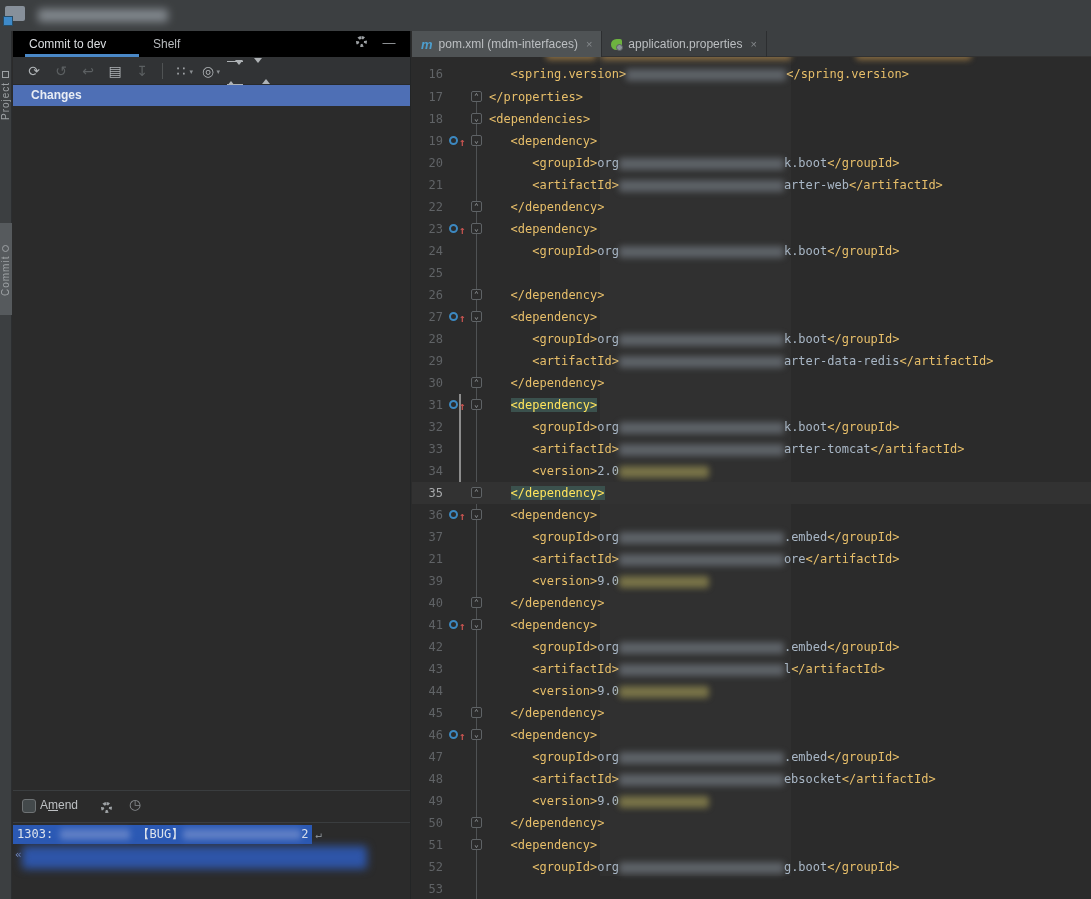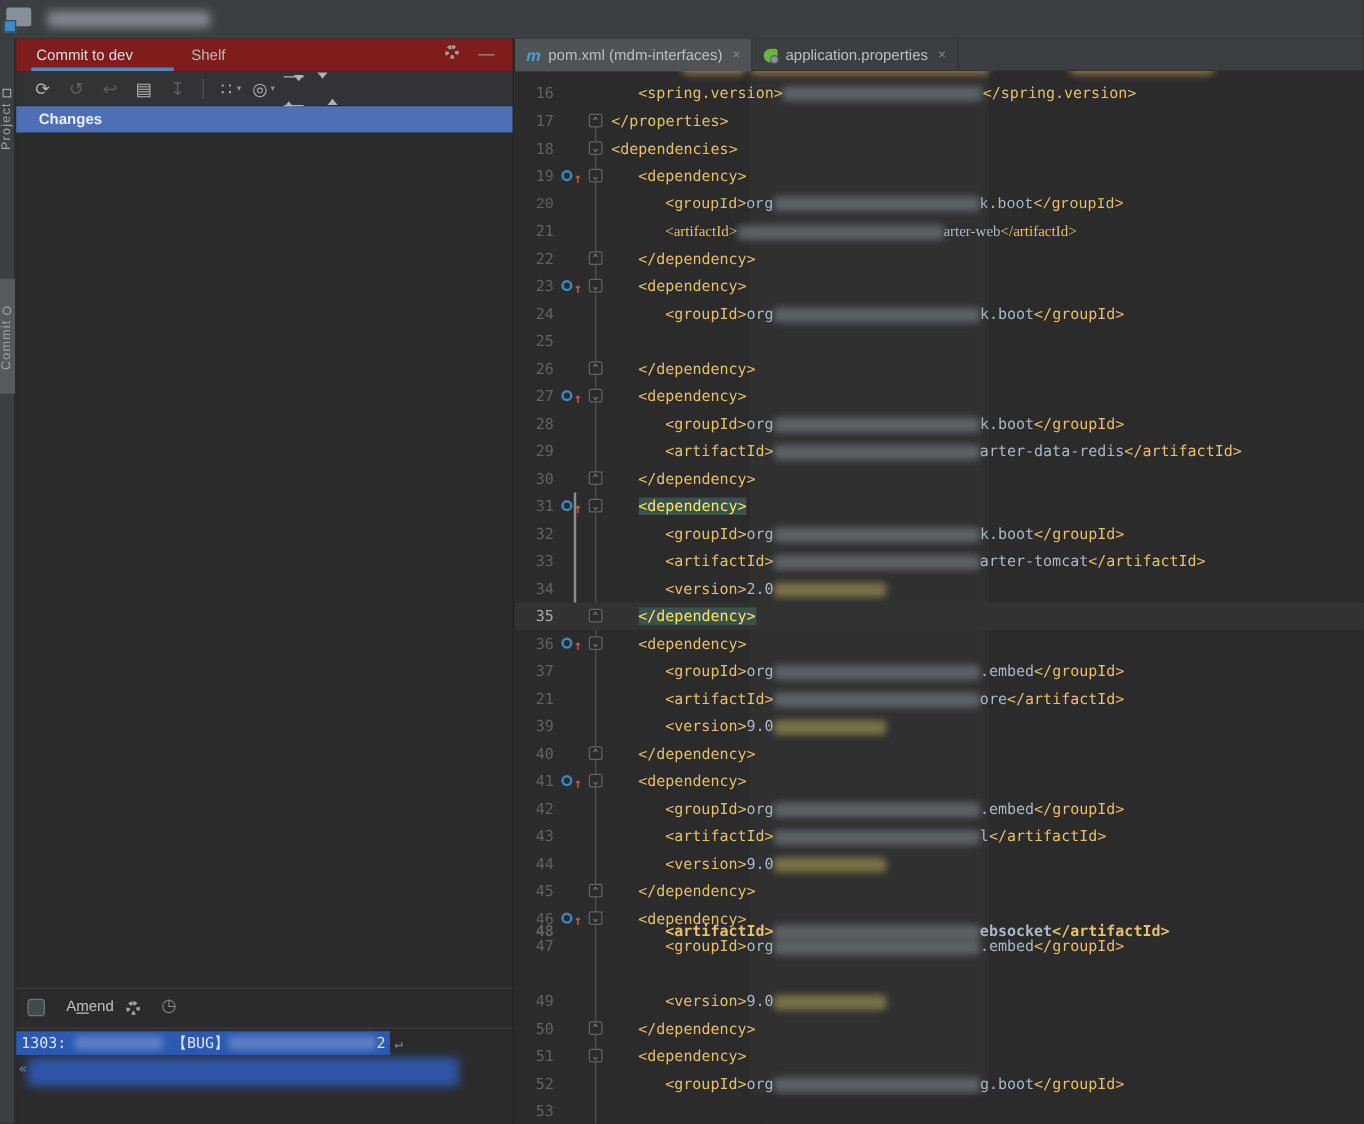--- a/index.html
+++ b/index.html
@@ -17,39 +17,39 @@
 
   
   .stripe { position:absolute; left:0; top:31px; width:12px; height:868px; background:#3c3f41; border-right:1px solid #2c2e30; }
   .vbtn { position:absolute; left:0; width:12px; writing-mode:vertical-rl; transform:rotate(180deg);
           font-size:10px; color:#9da1a4; letter-spacing:1px; text-align:center; }
   .vbtn.active { background:#565a5d; }
   .vbtn .mini { display:inline-block; width:7px; height:7px; border:1px solid #9da1a4; margin:3px 0; }
 
   
   .commit-panel { position:absolute; left:13px; top:31px; width:398px; height:868px; background:#2b2b2b; border-right:1px solid #232526; }
-  .cp-header { position:absolute; left:0; top:0; right:0; height:26px; background:#7f1d1d; }
+  .cp-header { position:absolute; left:0; top:0; right:0; height:26px; background:#000000; }
   .cp-tab { position:absolute; top:0; height:26px; line-height:26px; font-size:12px; color:#b7babd; }
   .cp-tab.sel { color:#dadde0; }
   .cp-tab-underline { position:absolute; left:12px; bottom:0; width:114px; height:3px; background:#4a88c7; }
   .cp-gear, .cp-min { position:absolute; top:4px; font-size:13px; color:#9da1a4; width:18px; text-align:center; }
   .gearshape { display:inline-block; width:11px; height:11px; border:3px dotted #9da1a4; border-radius:50%; }
   .cp-toolbar { position:absolute; left:0; top:26px; right:0; height:28px; background:#313335; border-bottom:1px solid #282a2b; }
   .tbi { position:absolute; top:4px; width:22px; height:20px; text-align:center; line-height:20px; font-size:14px; }
   .tbi.on { color:#afb3b6; } .tbi.off { color:#5c6062; }
   .tbi .dd { position:absolute; right:-1px; bottom:-1px; font-size:7px; color:#8b8f92; }
   .tb-sep { position:absolute; top:6px; width:1px; height:16px; background:#505354; }
   .tri { width:0; height:0; border-left:4px solid transparent; border-right:4px solid transparent; margin:1px auto; }
   .tri.up { border-bottom:5px solid #afb3b6; } .tri.dn { border-top:5px solid #afb3b6; }
   .pairbar { display:inline-block; padding:1px 0; border-top:1px solid #afb3b6; border-bottom:1px solid #afb3b6; }
   .changes-row { position:absolute; left:0; top:54px; right:0; height:21px; background:#4e6fb5; color:#e9edf4;
                  font-size:12px; font-weight:bold; line-height:21px; padding-left:18px; }
   .amend-row { position:absolute; left:0; top:759px; right:0; height:30px; border-top:1px solid #3a3d3f; }
   .chk { position:absolute; left:9px; top:8px; width:14px; height:14px; border:1px solid #6f7375; border-radius:3px; background:#43494b; }
-  .amend-lbl { position:absolute; left:40px; top:7px; font-size:12px; color:#bdc0c3; }
+  .amend-lbl { position:absolute; left:27px; top:7px; font-size:12px; color:#bdc0c3; }
   .amend-lbl u { text-decoration:underline; }
   .am-gear { position:absolute; left:88px; top:8px; } 
   .am-clock { position:absolute; left:116px; top:5px; color:#85898c; font-size:14px; }
   .cp-message { position:absolute; left:0; top:791px; right:0; bottom:0; background:#2b2b2b; border-top:1px solid #3a3d3f;
                 font-family:"DejaVu Sans Mono", monospace; font-size:12px; }
   .msg-l1 { position:absolute; left:0; top:2px; height:19px; line-height:19px; white-space:pre; }
   .msg-sel { background:#2b59b4; color:#dde3ec; padding:0 3px 0 4px; display:inline-block; height:19px; }
   .msg-blob { display:inline-block; height:11px; border-radius:2px; background:#7b93cf; opacity:.65; filter:blur(3px); vertical-align:middle; }
   .wrap-glyph { color:#8a8f94; font-size:11px; padding-left:4px; }
   .msg-l2 { position:absolute; left:0; top:23px; height:24px; }
@@ -158,22 +158,22 @@
     </div>
     <div class="ebody" id="ebody">
       <div class="fold-guide"></div>
       <div class="active-fold" id="active-fold" style="top: 337px; height: 110px;"></div>
       <div class="blur-band"></div>
     <div class="crow" style="top: -15px;"><span class="lnum">15</span><span class="ltxt" style="margin-left: 77px;"><span class="red red-g" style="width: 50px; margin-left: 57px;"></span><span class="red red-g" style="width: 190px; margin-left: 5px;"></span><span class="red red-g" style="width: 115px; margin-left: 65px;"></span></span></div>
         <div class="crow" style="top: 6px;"><span class="lnum">16</span><span class="ltxt" style="margin-left: 98.6px;"><span class="tag">&lt;spring.version&gt;</span><span class="red red-t" style="width: 160px;"></span><span class="tag">&lt;/spring.version&gt;</span></span></div>
         <div class="crow" style="top: 29px;"><span class="lnum">17</span><span class="fold">⌃</span><span class="ltxt" style="margin-left: 77px;"><span class="tag">&lt;/properties&gt;</span></span></div>
         <div class="crow" style="top: 51px;"><span class="lnum">18</span><span class="fold">⌄</span><span class="ltxt" style="margin-left: 77px;"><span class="tag">&lt;dependencies&gt;</span></span></div>
         <div class="crow" style="top: 73px;"><span class="lnum">19</span><span class="gicon"><i class="ring"></i><i class="rarrow">↑</i></span><span class="fold">⌄</span><span class="ltxt" style="margin-left: 98.6px;"><span class="tag">&lt;dependency&gt;</span></span></div>
-        <div class="crow" style="top: 95px; font-family: Liberation Mono, monospace;"><span class="lnum">20</span><span class="ltxt" style="margin-left: 120.2px;"><span class="tag">&lt;groupId&gt;</span><span class="txt">org</span><span class="red red-t" style="width: 165px;"></span><span class="txt">k.boot</span><span class="tag">&lt;/groupId&gt;</span></span></div>
-        <div class="crow" style="top: 117px;"><span class="lnum">21</span><span class="ltxt" style="margin-left: 120.2px; font-family: Liberation Serif, serif;"><span class="tag">&lt;artifactId&gt;</span><span class="red red-t" style="width: 165px;"></span><span class="txt">arter-web</span><span class="tag">&lt;/artifactId&gt;</span></span></div>
+        <div class="crow" style="top: 95px;"><span class="lnum">20</span><span class="ltxt" style="margin-left: 120.2px;"><span class="tag">&lt;groupId&gt;</span><span class="txt">org</span><span class="red red-t" style="width: 165px;"></span><span class="txt">k.boot</span><span class="tag">&lt;/groupId&gt;</span></span></div>
+        <div class="crow" style="top: 117px;"><span class="lnum">21</span><span class="ltxt" style="margin-left: 120.2px;"><span class="tag">&lt;artifactId&gt;</span><span class="red red-t" style="width: 165px;"></span><span class="txt">arter-web</span><span class="tag">&lt;/artifactId&gt;</span></span></div>
         <div class="crow" style="top: 139px;"><span class="lnum">22</span><span class="fold">⌃</span><span class="ltxt" style="margin-left: 98.6px;"><span class="tag">&lt;/dependency&gt;</span></span></div>
         <div class="crow" style="top: 161px;"><span class="lnum">23</span><span class="gicon"><i class="ring"></i><i class="rarrow">↑</i></span><span class="fold">⌄</span><span class="ltxt" style="margin-left: 98.6px;"><span class="tag">&lt;dependency&gt;</span></span></div>
         <div class="crow" style="top: 183px;"><span class="lnum">24</span><span class="ltxt" style="margin-left: 120.2px;"><span class="tag">&lt;groupId&gt;</span><span class="txt">org</span><span class="red red-t" style="width: 165px;"></span><span class="txt">k.boot</span><span class="tag">&lt;/groupId&gt;</span></span></div>
         <div class="crow" style="top: 205px;"><span class="lnum">25</span></div>
         <div class="crow" style="top: 227px;"><span class="lnum">26</span><span class="fold">⌃</span><span class="ltxt" style="margin-left: 98.6px;"><span class="tag">&lt;/dependency&gt;</span></span></div>
         <div class="crow" style="top: 249px;"><span class="lnum">27</span><span class="gicon"><i class="ring"></i><i class="rarrow">↑</i></span><span class="fold">⌄</span><span class="ltxt" style="margin-left: 98.6px;"><span class="tag">&lt;dependency&gt;</span></span></div>
         <div class="crow" style="top: 271px;"><span class="lnum">28</span><span class="ltxt" style="margin-left: 120.2px;"><span class="tag">&lt;groupId&gt;</span><span class="txt">org</span><span class="red red-t" style="width: 165px;"></span><span class="txt">k.boot</span><span class="tag">&lt;/groupId&gt;</span></span></div>
         <div class="crow" style="top: 293px;"><span class="lnum">29</span><span class="ltxt" style="margin-left: 120.2px;"><span class="tag">&lt;artifactId&gt;</span><span class="red red-t" style="width: 165px;"></span><span class="txt">arter-data-redis</span><span class="tag">&lt;/artifactId&gt;</span></span></div>
         <div class="crow" style="top: 315px;"><span class="lnum">30</span><span class="fold">⌃</span><span class="ltxt" style="margin-left: 98.6px;"><span class="tag">&lt;/dependency&gt;</span></span></div>
         <div class="crow" style="top: 337px;"><span class="lnum">31</span><span class="gicon"><i class="ring"></i><i class="rarrow">↑</i></span><span class="fold">⌄</span><span class="ltxt" style="margin-left: 98.6px;"><span class="tag hl">&lt;dependency&gt;</span></span></div>
@@ -186,21 +186,21 @@
         <div class="crow" style="top: 491px;"><span class="lnum">21</span><span class="ltxt" style="margin-left: 120.2px;"><span class="tag">&lt;artifactId&gt;</span><span class="red red-t" style="width: 165px;"></span><span class="txt">ore</span><span class="tag">&lt;/artifactId&gt;</span></span></div>
         <div class="crow" style="top: 513px;"><span class="lnum">39</span><span class="ltxt" style="margin-left: 120.2px;"><span class="tag">&lt;version&gt;</span><span class="txt">9.0</span><span class="red red-v" style="width: 90px;"></span></span></div>
         <div class="crow" style="top: 535px;"><span class="lnum">40</span><span class="fold">⌃</span><span class="ltxt" style="margin-left: 98.6px;"><span class="tag">&lt;/dependency&gt;</span></span></div>
         <div class="crow" style="top: 557px;"><span class="lnum">41</span><span class="gicon"><i class="ring"></i><i class="rarrow">↑</i></span><span class="fold">⌄</span><span class="ltxt" style="margin-left: 98.6px;"><span class="tag">&lt;dependency&gt;</span></span></div>
         <div class="crow" style="top: 579px;"><span class="lnum">42</span><span class="ltxt" style="margin-left: 120.2px;"><span class="tag">&lt;groupId&gt;</span><span class="txt">org</span><span class="red red-t" style="width: 165px;"></span><span class="txt">.embed</span><span class="tag">&lt;/groupId&gt;</span></span></div>
         <div class="crow" style="top: 601px;"><span class="lnum">43</span><span class="ltxt" style="margin-left: 120.2px;"><span class="tag">&lt;artifactId&gt;</span><span class="red red-t" style="width: 165px;"></span><span class="txt">l</span><span class="tag">&lt;/artifactId&gt;</span></span></div>
         <div class="crow" style="top: 623px;"><span class="lnum">44</span><span class="ltxt" style="margin-left: 120.2px;"><span class="tag">&lt;version&gt;</span><span class="txt">9.0</span><span class="red red-v" style="width: 90px;"></span></span></div>
         <div class="crow" style="top: 645px;"><span class="lnum">45</span><span class="fold">⌃</span><span class="ltxt" style="margin-left: 98.6px;"><span class="tag">&lt;/dependency&gt;</span></span></div>
         <div class="crow" style="top: 667px;"><span class="lnum">46</span><span class="gicon"><i class="ring"></i><i class="rarrow">↑</i></span><span class="fold">⌄</span><span class="ltxt" style="margin-left: 98.6px;"><span class="tag">&lt;dependency&gt;</span></span></div>
         <div class="crow" style="top: 689px;"><span class="lnum">47</span><span class="ltxt" style="margin-left: 120.2px;"><span class="tag">&lt;groupId&gt;</span><span class="txt">org</span><span class="red red-t" style="width: 165px;"></span><span class="txt">.embed</span><span class="tag">&lt;/groupId&gt;</span></span></div>
-        <div class="crow" style="top: 677px; font-weight: bold;"><span class="lnum">48</span><span class="ltxt" style="margin-left: 120.2px;"><span class="tag">&lt;artifactId&gt;</span><span class="red red-t" style="width: 165px;"></span><span class="txt">ebsocket</span><span class="tag">&lt;/artifactId&gt;</span></span></div>
+        <div class="crow" style="top: 711px;"><span class="lnum">48</span><span class="ltxt" style="margin-left: 120.2px;"><span class="tag">&lt;artifactId&gt;</span><span class="red red-t" style="width: 165px;"></span><span class="txt">ebsocket</span><span class="tag">&lt;/artifactId&gt;</span></span></div>
         <div class="crow" style="top: 733px;"><span class="lnum">49</span><span class="ltxt" style="margin-left: 120.2px;"><span class="tag">&lt;version&gt;</span><span class="txt">9.0</span><span class="red red-v" style="width: 90px;"></span></span></div>
         <div class="crow" style="top: 755px;"><span class="lnum">50</span><span class="fold">⌃</span><span class="ltxt" style="margin-left: 98.6px;"><span class="tag">&lt;/dependency&gt;</span></span></div>
         <div class="crow" style="top: 777px;"><span class="lnum">51</span><span class="fold">⌄</span><span class="ltxt" style="margin-left: 98.6px;"><span class="tag">&lt;dependency&gt;</span></span></div>
         <div class="crow" style="top: 799px;"><span class="lnum">52</span><span class="ltxt" style="margin-left: 120.2px;"><span class="tag">&lt;groupId&gt;</span><span class="txt">org</span><span class="red red-t" style="width: 165px;"></span><span class="txt">g.boot</span><span class="tag">&lt;/groupId&gt;</span></span></div>
         <div class="crow" style="top: 821px;"><span class="lnum">53</span></div>
       </div>
   </div>
 
 </div>
 

